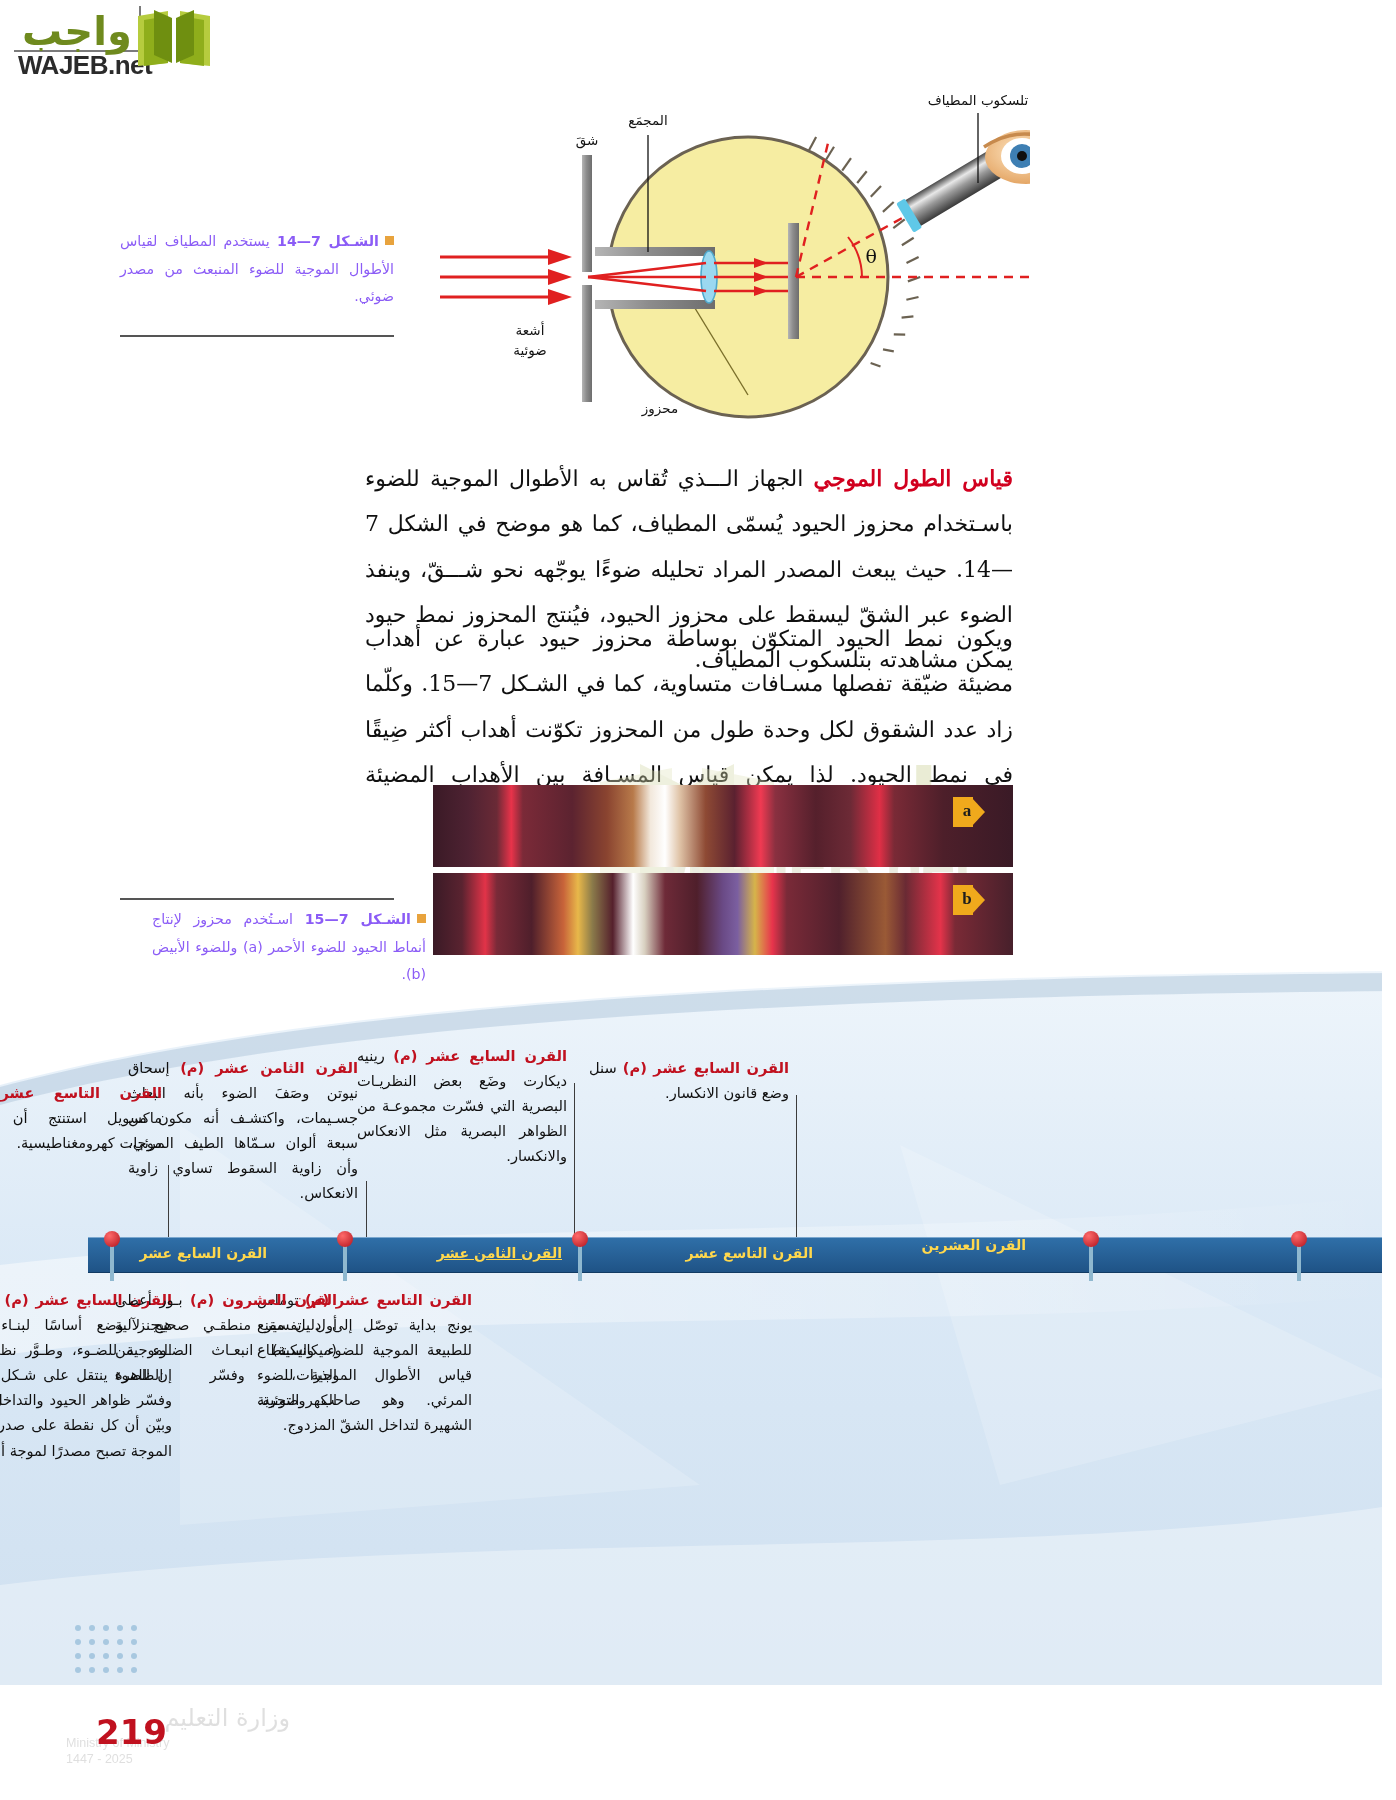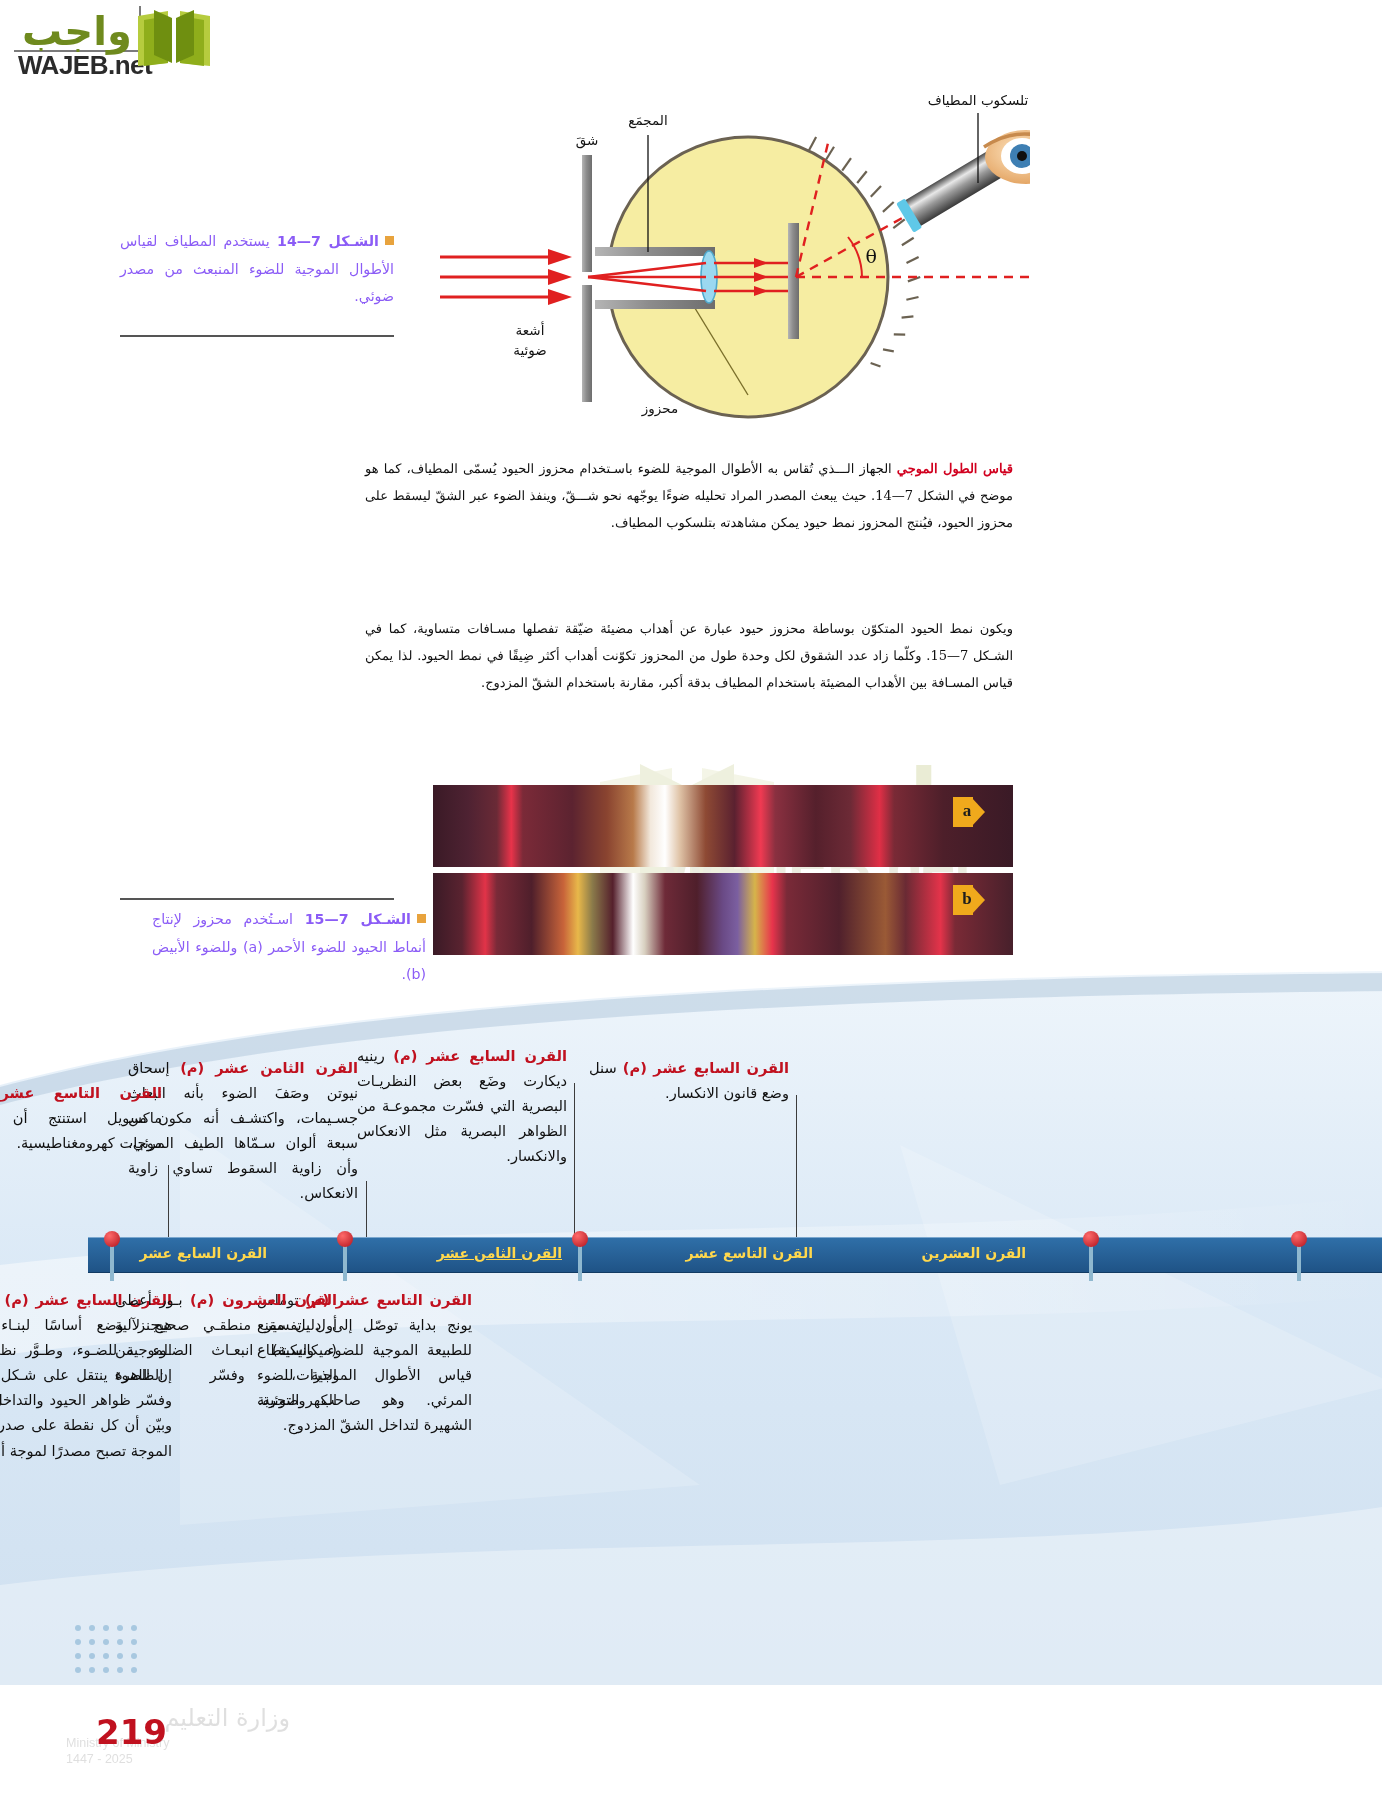--- a/index.html
+++ b/index.html
@@ -34,21 +34,21 @@
       vertical-align:1px;}
 
   #cap14{left:120px;top:228px;}
   #cap14rule{left:120px;top:335px;}
 
   #cap15{left:120px;top:906px;margin-left:32px;}
   #cap15rule{left:120px;top:898px;}
 
   
   .body-col{position:absolute;right:383px;width:648px;direction:rtl;text-align:justify;
-    font-family:"DejaVu Serif",serif;font-size:13px;line-height:2.06;color:#101010;}
+    font-family:"DejaVu Serif",serif;font-size:22px;line-height:2.06;color:#101010;}
   #para1{top:456px;}
   #para2{top:616px;}
   .kw{color:#d1001f;font-weight:bold;}
 
   
   .bigwm{position:absolute;left:392px;top:740px;width:620px;height:260px;
     pointer-events:none;opacity:.52;}
   .bigwm .ar{position:absolute;right:20px;top:10px;font-family:"DejaVu Sans",sans-serif;
      font-size:86px;font-weight:bold;color:#d8dcb0;direction:rtl;}
   .bigwm .en{position:absolute;right:40px;top:90px;font-family:"Liberation Sans",sans-serif;
@@ -397,21 +397,21 @@
     <div class="leader" style="right:1060px;top:216px;width:0;height:58px;border-width:0 0 0 1.4px;"></div>
     <div class="leader" style="right:1060px;top:272px;width:238px;height:0;border-width:1.4px 0 0 0;"></div>
 
     <div class="leader" style="right:1258px;top:200px;width:0;height:74px;border-width:0 0 0 1.4px;"></div>
 
     <div class="tlbar" style="left:88px;top:272px;width:1308px;"></div>
 
     <div class="tl-era-label" style="right:1160px;top:280px;">القرن السابع عشر</div>
     <div class="tl-era-label" style="right:865px;top:280px;text-decoration:underline;">القرن الثامن عشر</div>
     <div class="tl-era-label" style="right:614px;top:280px;">القرن التاسع عشر</div>
-    <div class="tl-era-label" style="right:401px;top:280px;text-align:center;">القرن العشرين</div>
+    <div class="tl-era-label" style="right:401px;top:272px;text-align:center;">القرن العشرين</div>
 
     <div class="pinstem" style="left:110px;top:278px;height:38px;"></div>
     <div class="pin" style="left:104px;top:266px;"></div>
 
     <div class="pinstem" style="left:343px;top:278px;height:38px;"></div>
     <div class="pin" style="left:337px;top:266px;"></div>
 
     <div class="pinstem" style="left:578px;top:278px;height:38px;"></div>
     <div class="pin" style="left:572px;top:266px;"></div>
 

